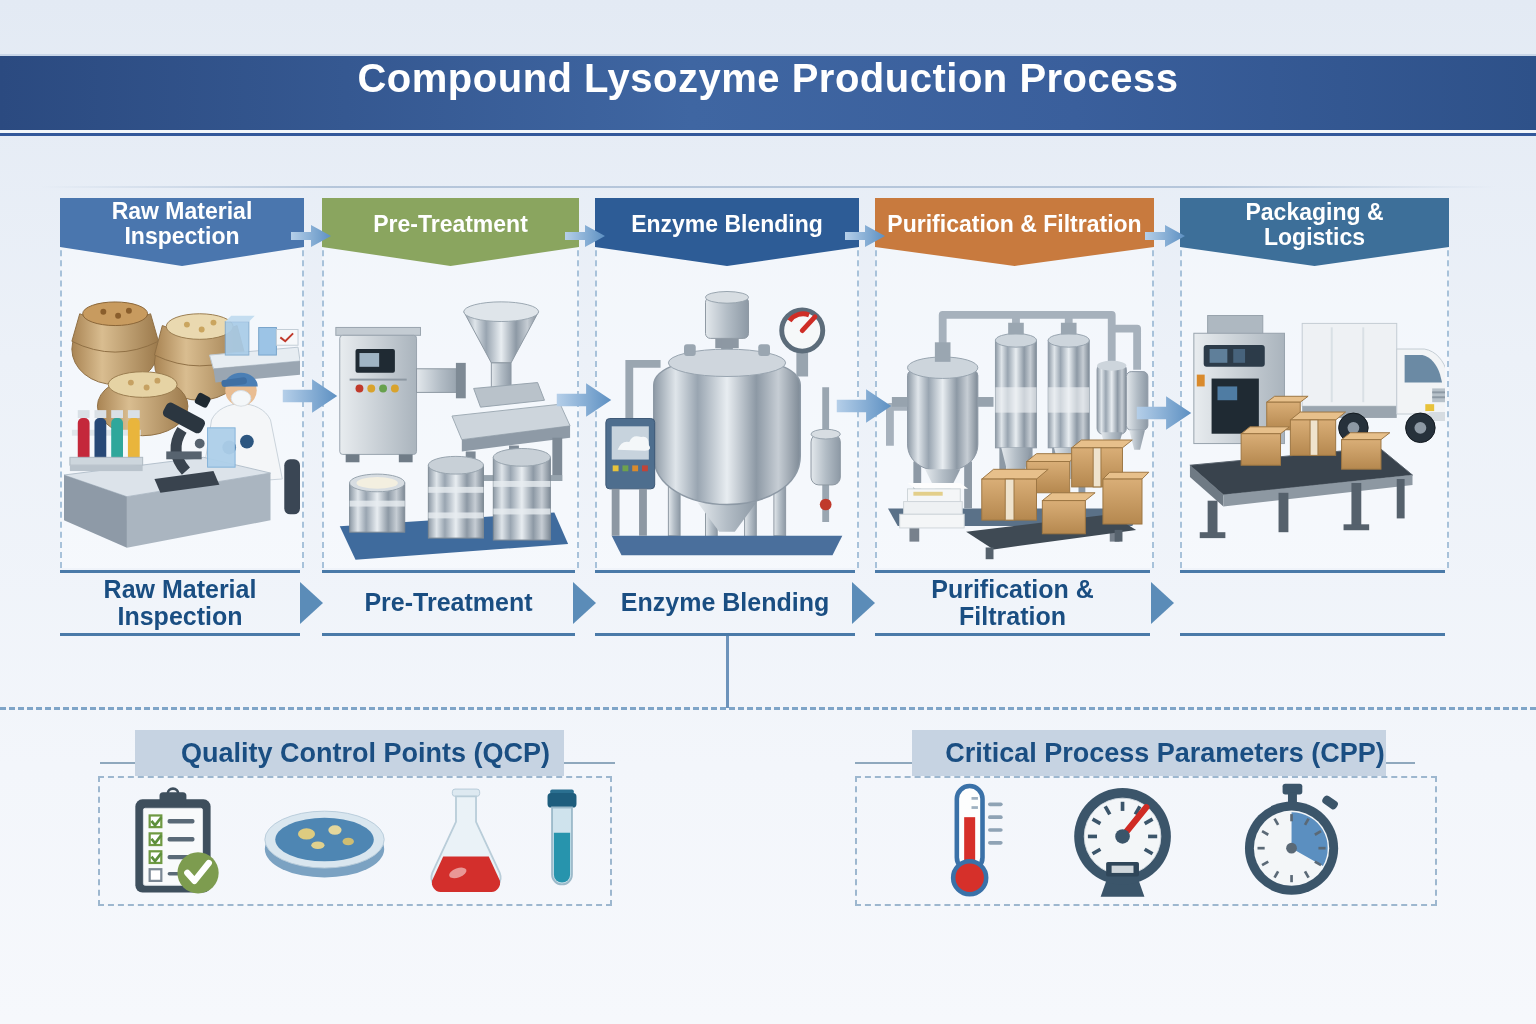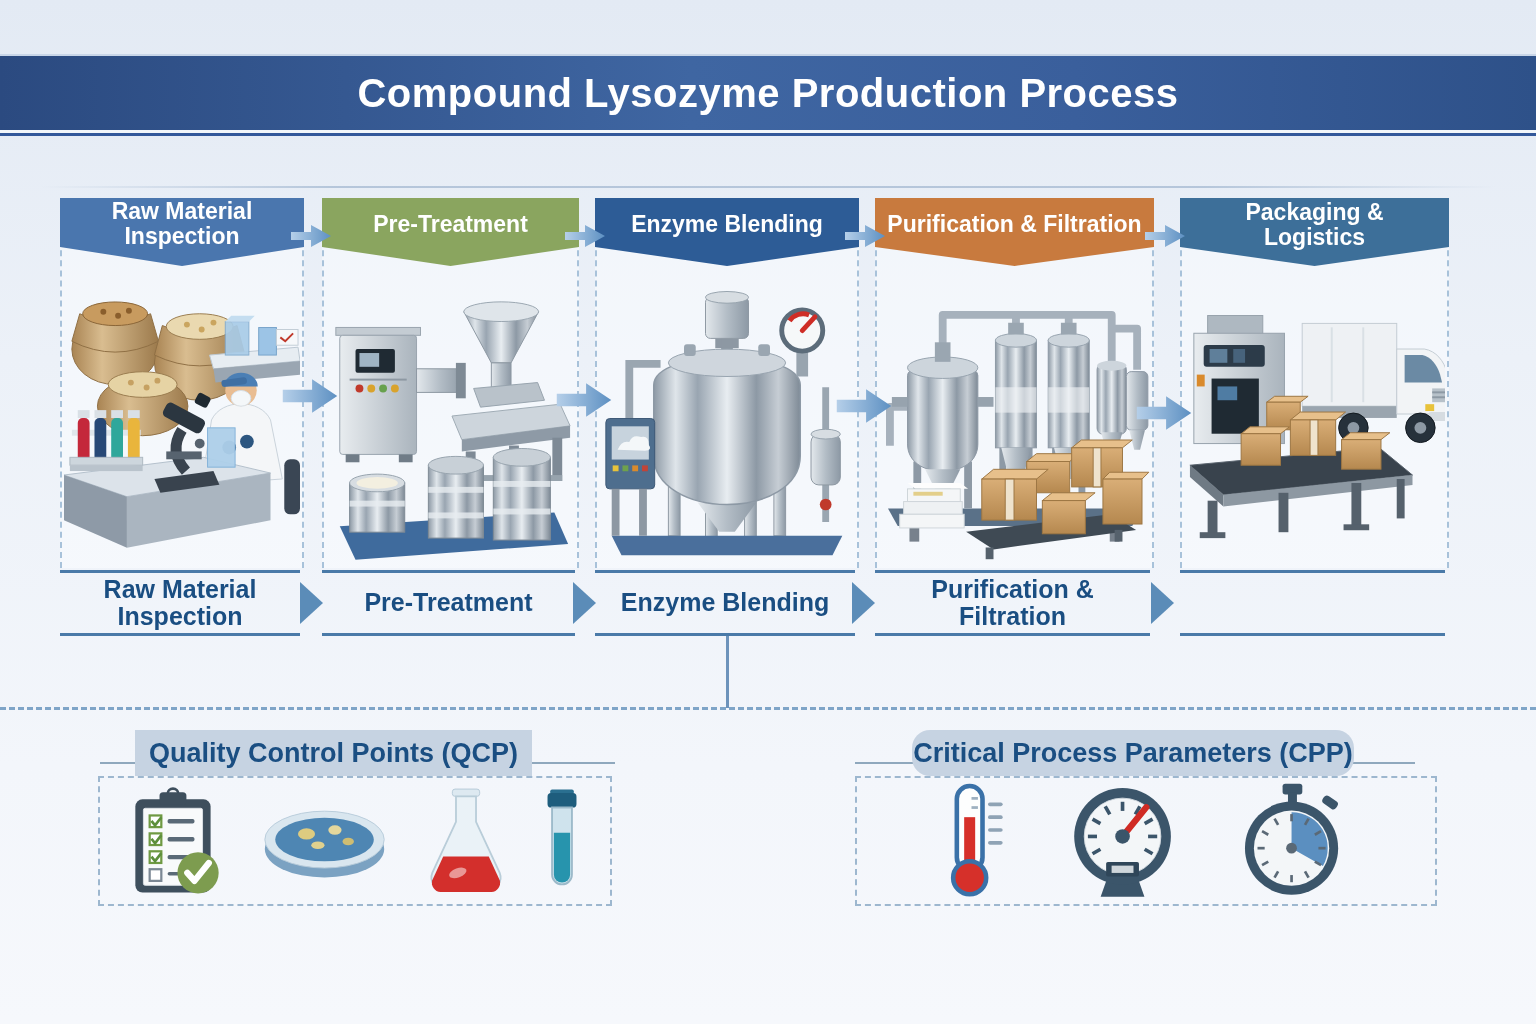--- a/index.html
+++ b/index.html
@@ -2,21 +2,21 @@
 <html><head>
 <meta charset="utf-8">
 <style>
   html,body{margin:0;padding:0;}
   body{font-family:"Liberation Sans",sans-serif;background:#dfe7f2;}
   .canvas{position:relative;width:1536px;height:1024px;overflow:hidden;
           background:linear-gradient(180deg,#e3eaf4 0%,#ecf1f8 35%,#f3f6fb 75%,#f6f8fc 100%);}
   
   .banner{position:absolute;left:0;right:0;top:54px;height:74px;
           background:linear-gradient(90deg,#2b4a80 0%,#3f66a2 45%,#3a5f9c 70%,#2e5189 100%);
-          display:flex;align-items:center;justify-content:center;
+          display:flex;justify-content:center;
           border-top:2px solid #c9d6e8;border-bottom:3px solid #f2f6fa;}
   .banner h1{margin:0;color:#fff;font-size:40px;font-weight:bold;letter-spacing:.5px;}
   .banner-underline{position:absolute;left:0;right:0;top:133px;height:3px;background:#33589a;}
   .hairline{position:absolute;left:40px;right:40px;top:186px;height:2px;
             background:linear-gradient(90deg,transparent,rgba(120,150,185,.45) 20%,rgba(120,150,185,.45) 80%,transparent);}
   
   .panel{position:absolute;top:200px;height:368px;
          border-left:2px dashed #a8c2da;border-right:2px dashed #a8c2da;
          background:rgba(251,253,255,.5);}
   .p1{left:60px;width:240px;}
@@ -48,23 +48,23 @@
        border-top:21px solid transparent;border-bottom:21px solid transparent;border-left:23px solid #5b8cb8;}
   .t1{left:300px;} .t2{left:573px;} .t3{left:852px;} .t4{left:1151px;}
   .vconnector{position:absolute;left:726px;top:636px;width:3px;height:72px;background:#6d93bb;}
   .dash-sep{position:absolute;left:0;right:0;top:707px;border-top:3px dashed #7fa5c8;}
   
   .sect-line{position:absolute;top:762px;height:2px;background:#8fa8bd;}
   .qcp-line{left:100px;width:515px;}
   .cpp-line{left:855px;width:560px;}
   .sect-title{position:absolute;top:730px;height:46px;background:#c6d3e2;
               display:flex;align-items:center;justify-content:center;
-              color:#1a4e82;font-weight:bold;font-size:27px;}
+              color:#1a4e82;font-weight:bold;font-size:27px;padding-left:32px;}
   .qcp-title{left:135px;width:397px;}
-  .cpp-title{left:912px;width:442px;border-radius:18px;}
+  .cpp-title{left:912px;width:442px;}
   .sect-box{position:absolute;top:776px;height:130px;border:2px dashed #9db7cf;box-sizing:border-box;
             display:flex;align-items:center;justify-content:center;gap:36px;}
   .qcp-box{left:98px;width:514px;}
   .cpp-box{left:855px;width:582px;gap:56px;}
 </style>
 </head>
 <body>
 
 <div class="canvas">
 

